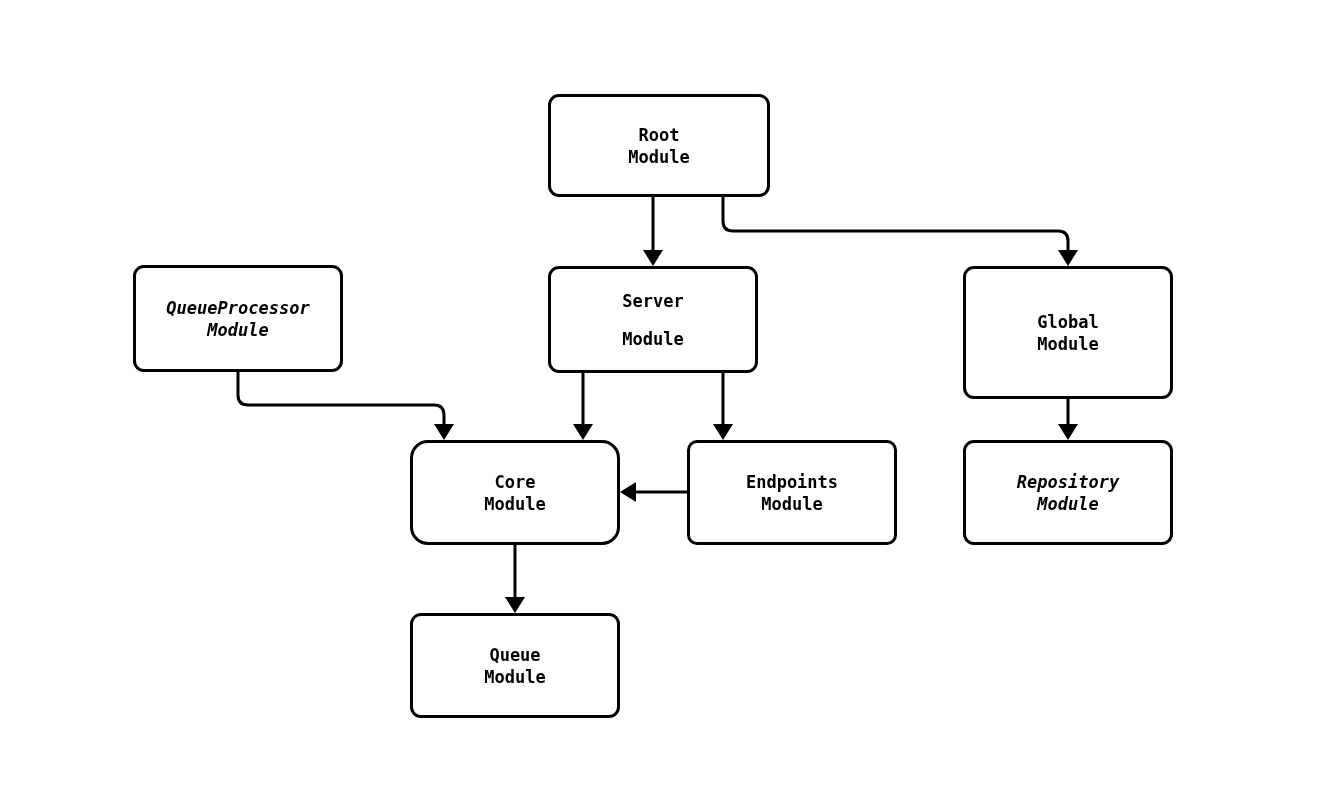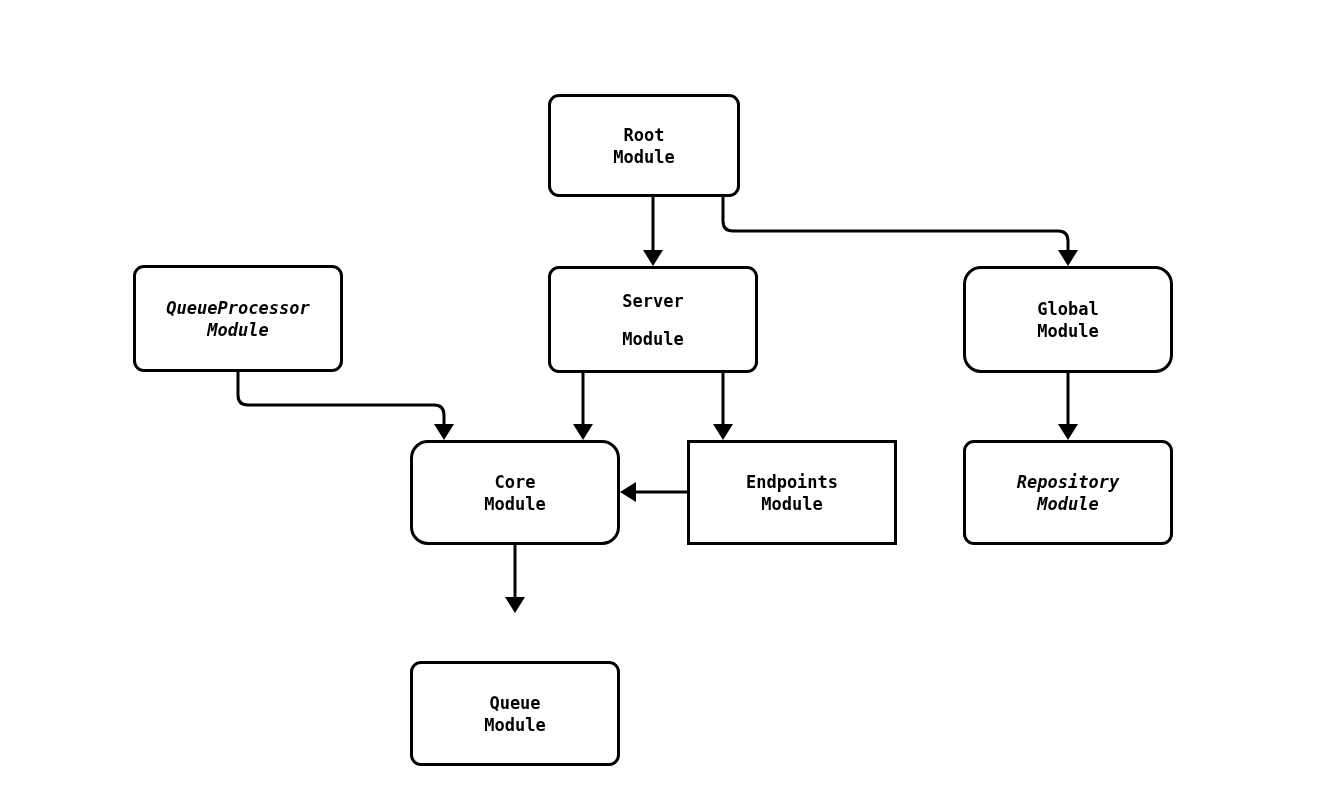--- a/index.html
+++ b/index.html
@@ -66,53 +66,53 @@
         <polygon points="1068,266 1058,250 1078,250"></polygon>
         <polygon points="583,440 573,424 593,424"></polygon>
         <polygon points="723,440 713,424 733,424"></polygon>
         <polygon points="444,440 434,424 454,424"></polygon>
         <polygon points="620,492 636,482 636,502"></polygon>
         <polygon points="1068,440 1058,424 1078,424"></polygon>
         <polygon points="515,613 505,597 525,597"></polygon>
       </g>
   </svg>
 
-  <div class="node" style="left: 548px; top: 94px; width: 192px; height: 103px; border-width: 3px; border-color: rgb(0, 0, 0); border-radius: 11px;">
+  <div class="node" style="left: 548px; top: 94px; width: 222px; height: 103px; border-width: 3px; border-color: rgb(0, 0, 0); border-radius: 11px;">
     <div class="node-label">Root</div>
     <div class="node-label">Module</div>
   </div>
 
   <div class="node" style="left: 133px; top: 265px; width: 210px; height: 107px; border-width: 3px; border-color: rgb(0, 0, 0); border-radius: 11px; font-style: italic;">
     <div class="node-label">QueueProcessor</div>
     <div class="node-label">Module</div>
   </div>
 
   <div class="node" style="left: 548px; top: 266px; width: 210px; height: 107px; border-width: 3px; border-color: rgb(0, 0, 0); border-radius: 11px; gap: 16px;">
     <div class="node-label">Server</div>
     <div class="node-label">Module</div>
   </div>
 
-  <div class="node" style="left: 963px; top: 266px; width: 210px; height: 107px; border-width: 3px; border-color: rgb(0, 0, 0); border-radius: 18px;">
+  <div class="node" style="left: 963px; top: 266px; width: 210px; height: 133px; border-width: 3px; border-color: rgb(0, 0, 0); border-radius: 11px;">
     <div class="node-label">Global</div>
     <div class="node-label">Module</div>
   </div>
 
   <div class="node" style="left: 410px; top: 440px; width: 210px; height: 105px; border-width: 3px; border-color: rgb(0, 0, 0); border-radius: 18px;">
     <div class="node-label">Core</div>
     <div class="node-label">Module</div>
   </div>
 
-  <div class="node" style="left: 687px; top: 440px; width: 210px; height: 105px; border-width: 3px; border-color: rgb(0, 0, 0); border-radius: 0;">
+  <div class="node" style="left: 687px; top: 440px; width: 210px; height: 105px; border-width: 3px; border-color: rgb(0, 0, 0); border-radius: 10px;">
     <div class="node-label">Endpoints</div>
     <div class="node-label">Module</div>
   </div>
 
   <div class="node" style="left: 963px; top: 440px; width: 210px; height: 105px; border-width: 3px; border-color: rgb(0, 0, 0); border-radius: 11px; font-style: italic;">
     <div class="node-label">Repository</div>
     <div class="node-label">Module</div>
   </div>
 
-  <div class="node" style="left: 410px; top: 613px; width: 210px; height: 105px; border-width: 3px; border-color: rgb(0, 0, 0); border-radius: 11px; margin-top: 48px;">
+  <div class="node" style="left: 410px; top: 613px; width: 210px; height: 105px; border-width: 3px; border-color: rgb(0, 0, 0); border-radius: 11px;">
     <div class="node-label">Queue</div>
     <div class="node-label">Module</div>
   </div>
 
 </div>
 
 </body></html>

